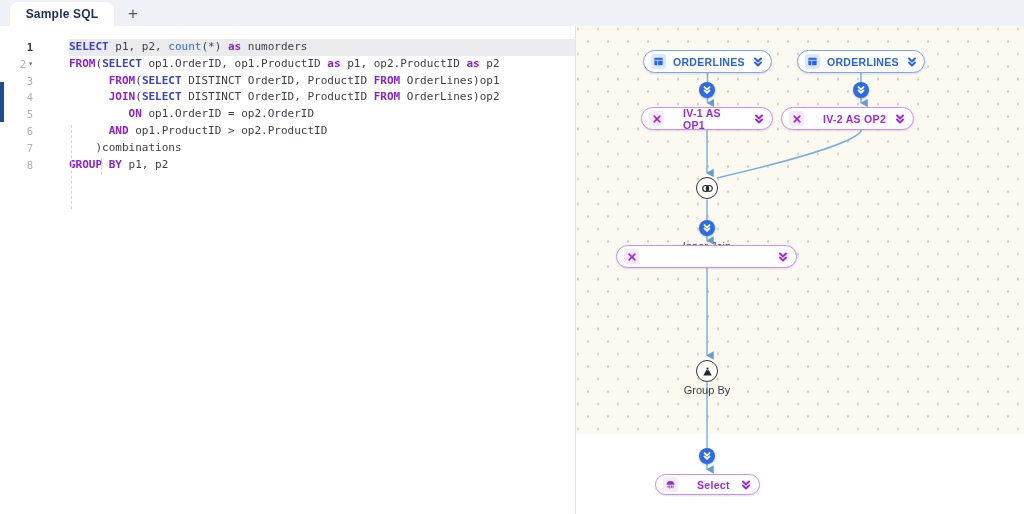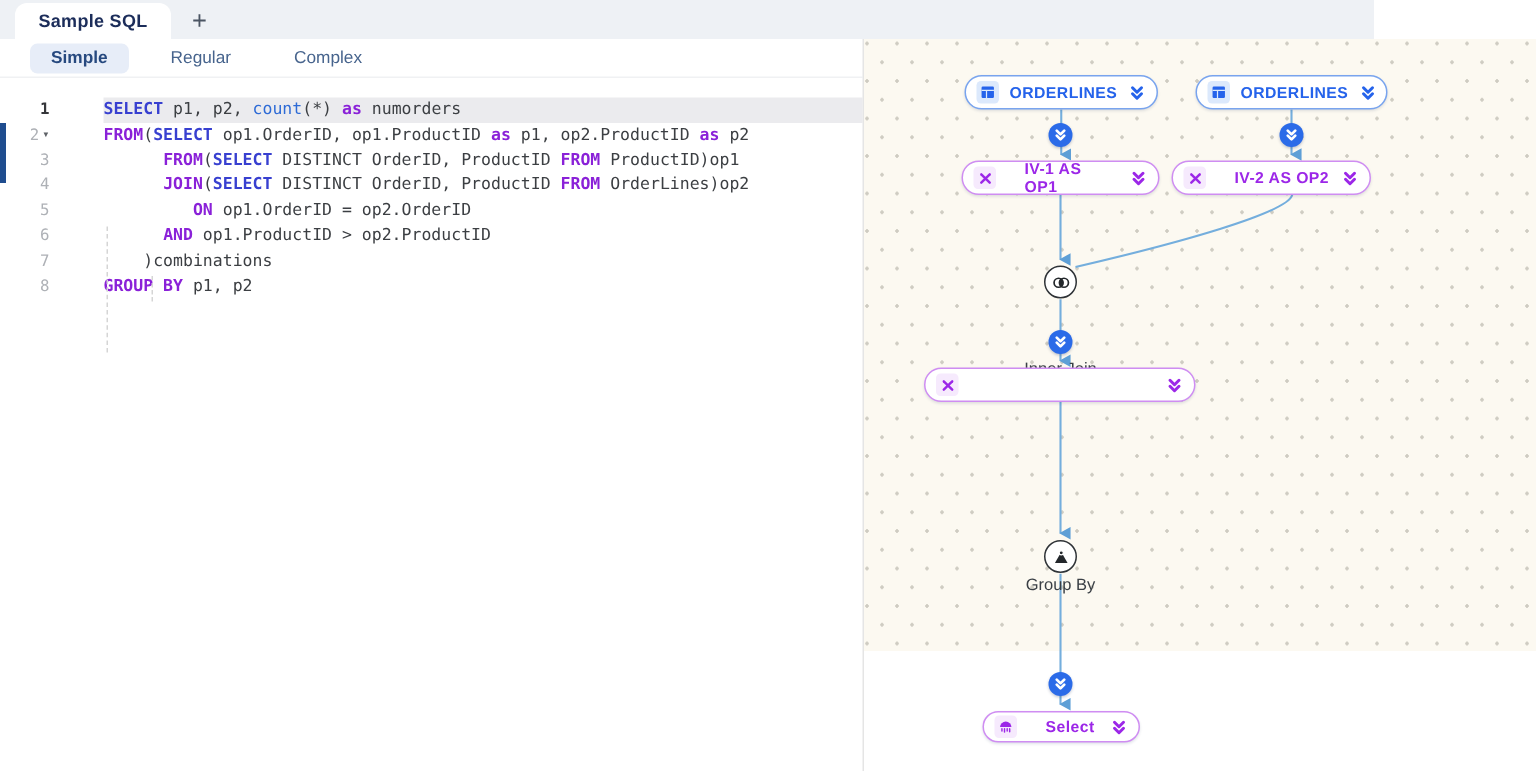--- a/index.html
+++ b/index.html
@@ -2,21 +2,21 @@
 <html><head>
 <meta charset="utf-8">
 <style>
   * { margin:0; padding:0; box-sizing:border-box; }
   html,body { width:1024px; height:514px; overflow:hidden; }
   body { font-family:"Liberation Sans", sans-serif; background:#ffffff; position:relative; }
 
   .app { position:absolute; inset:0; width:1024px; height:514px; }
 
   
-  .tabstrip { position:absolute; left:0; top:0; width:916px; height:26px; background:#eef1f5; }
+  .tabstrip { position:absolute; left:0; top:0; width:1024px; height:26px; background:#eef1f5; }
   .file-tab { position:absolute; left:10px; top:2px; width:104px; height:24px; background:#ffffff;
               border-radius:8px 8px 0 0; display:flex; align-items:center; justify-content:center;
               font-size:12px; font-weight:bold; color:#1c2d5a; letter-spacing:.2px; cursor:pointer; }
   .add-tab { position:absolute; left:122px; top:3px; width:22px; height:22px; display:flex; align-items:center;
              justify-content:center; font-size:17px; color:#4b5563; cursor:pointer; font-weight:400; }
 
   
   .left-panel { position:absolute; left:0; top:26px; width:575px; height:488px; background:#ffffff; }
   .subtabs { position:relative; height:26px; background:#ffffff; border-bottom:1px solid #f0f1f3;
              display:flex; align-items:center; padding-left:20px; gap:14px; }
@@ -96,30 +96,25 @@
   <div class="tabstrip">
     <div class="file-tab">
       <span>Sample SQL</span>
     </div>
     <div class="add-tab">
       <span>+</span>
     </div>
   </div>
 
   <div class="left-panel">
-    <div class="subtabs">
-      <div class="subtab active">Simple</div>
-      <div class="subtab">Regular</div>
-      <div class="subtab">Complex</div>
-    </div>
     <div class="editor">
       <div>
           <div class="crow active"><span class="gutwrap"><span class="gut">1</span></span><span class="ccode"><span class="tok-kw1">SELECT</span><span class="tok-pl"> p1, p2, </span><span class="tok-fn">count</span><span class="tok-pl">(*) </span><span class="tok-kw2">as</span><span class="tok-pl"> numorders</span></span></div>
           <div class="crow"><span class="gutwrap"><span class="gut">2</span><span class="fold">▾</span></span><span class="ccode"><span class="tok-kw2">FROM</span><span class="tok-pl">(</span><span class="tok-kw1">SELECT</span><span class="tok-pl"> op1.OrderID, op1.ProductID </span><span class="tok-kw2">as</span><span class="tok-pl"> p1, op2.ProductID </span><span class="tok-kw2">as</span><span class="tok-pl"> p2</span></span></div>
-          <div class="crow"><span class="gutwrap"><span class="gut">3</span></span><span class="ccode"><span class="tok-pl">      </span><span class="tok-kw2">FROM</span><span class="tok-pl">(</span><span class="tok-kw1">SELECT</span><span class="tok-pl"> DISTINCT OrderID, ProductID </span><span class="tok-kw2">FROM</span><span class="tok-pl"> ProductID)op1</span></span></div>
+          <div class="crow"><span class="gutwrap"><span class="gut">3</span></span><span class="ccode"><span class="tok-pl">      </span><span class="tok-kw2">FROM</span><span class="tok-pl">(</span><span class="tok-kw1">SELECT</span><span class="tok-pl"> DISTINCT OrderID, ProductID </span><span class="tok-kw2">FROM</span><span class="tok-pl"> OrderLines)op1</span></span></div>
           <div class="crow"><span class="gutwrap"><span class="gut">4</span></span><span class="ccode"><span class="tok-pl">      </span><span class="tok-kw2">JOIN</span><span class="tok-pl">(</span><span class="tok-kw1">SELECT</span><span class="tok-pl"> DISTINCT OrderID, ProductID </span><span class="tok-kw2">FROM</span><span class="tok-pl"> OrderLines)op2</span></span></div>
           <div class="crow"><span class="gutwrap"><span class="gut">5</span></span><span class="ccode"><span class="tok-pl">         </span><span class="tok-kw2">ON</span><span class="tok-pl"> op1.OrderID = op2.OrderID</span></span></div>
           <div class="crow"><span class="gutwrap"><span class="gut">6</span></span><span class="ccode"><span class="tok-pl">      </span><span class="tok-kw2">AND</span><span class="tok-pl"> op1.ProductID &gt; op2.ProductID</span></span></div>
           <div class="crow"><span class="gutwrap"><span class="gut">7</span></span><span class="ccode"><span class="tok-pl">    )combinations</span></span></div>
           <div class="crow"><span class="gutwrap"><span class="gut">8</span></span><span class="ccode"><span class="tok-kw2">GROUP BY</span><span class="tok-pl"> p1, p2</span></span></div>
         </div>
       <div class="indent-guide guide1"></div>
       <div class="indent-guide guide2"></div>
     </div>
     <div class="scroll-hint"></div>

